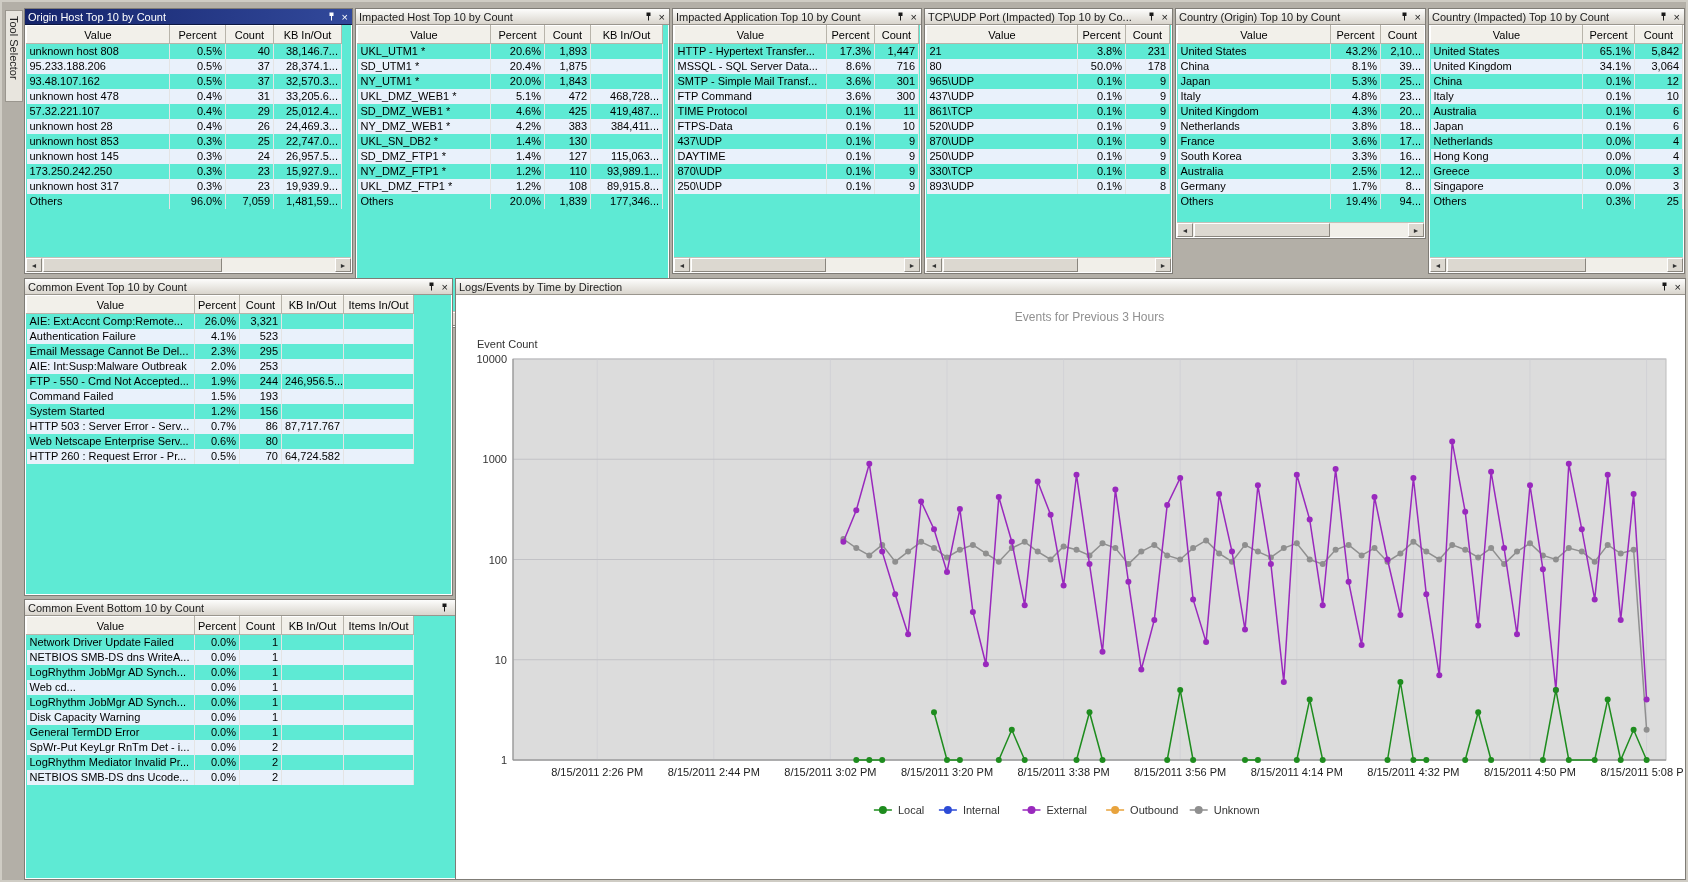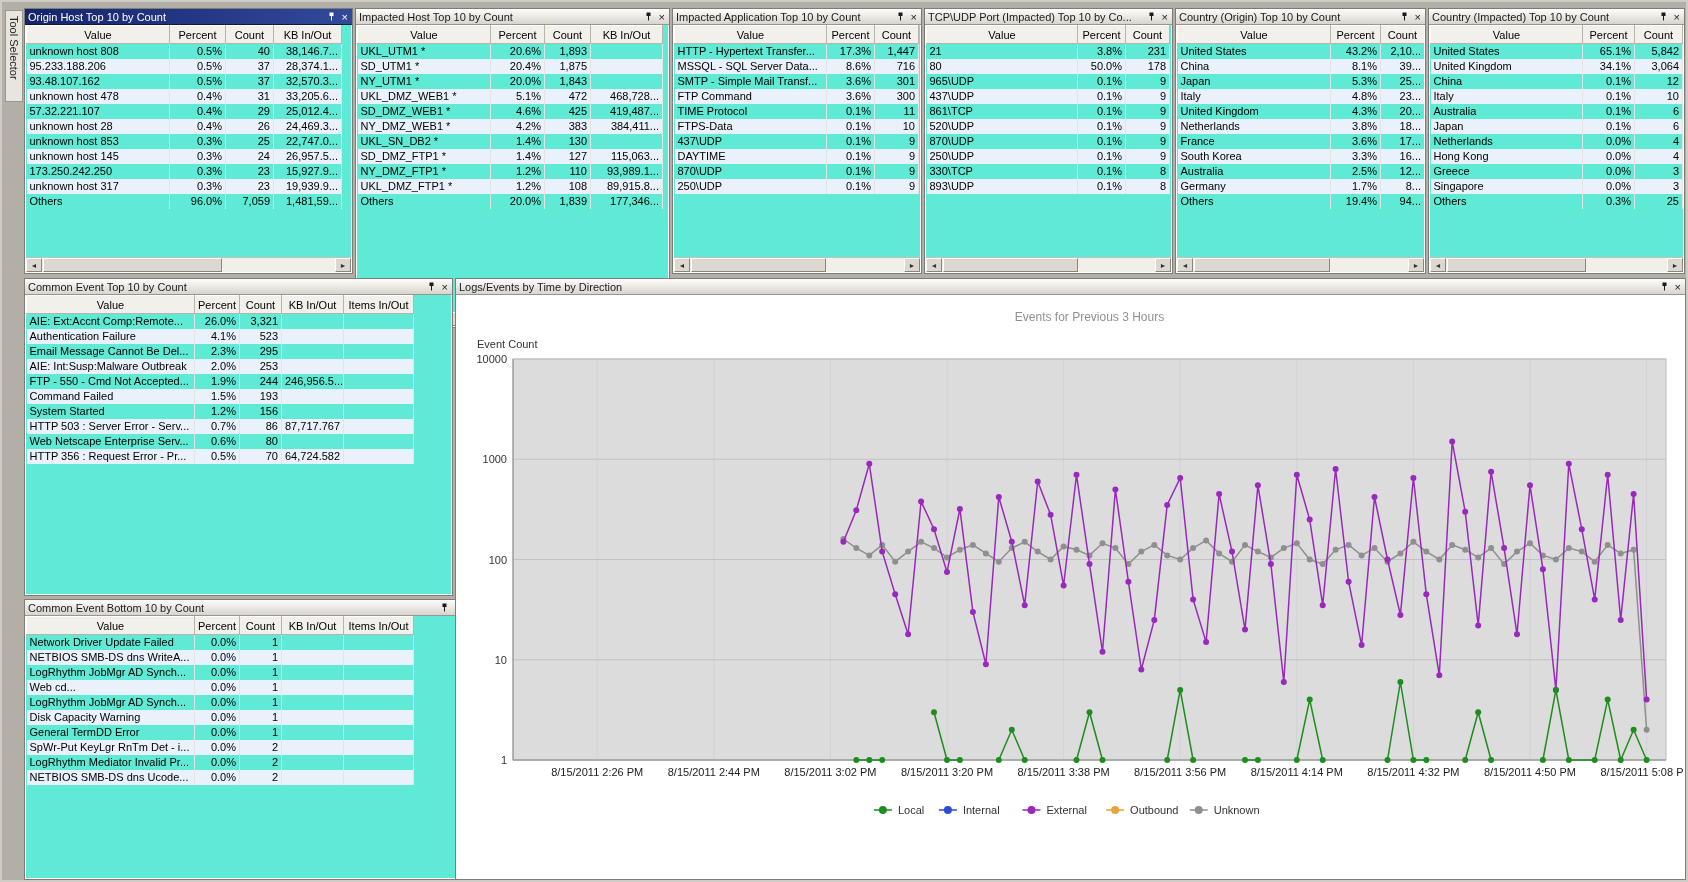--- a/index.html
+++ b/index.html
@@ -477,21 +477,21 @@
         </tbody>
       </table>
     </div>
   <div class="hscroll">
     <span class="arrow left">◄</span>
     <span class="thumb"></span>
     <span class="arrow right">►</span>
   </div>
 </div>
 
-<div class="panel" style="left:1173px;top:6px;width:251px;height:266px">
+<div class="panel" style="left:1173px;top:6px;width:251px;height:231px">
   <div class="titlebar">
     <span class="title">Country (Origin) Top 10 by Count</span>
     <span class="tb-icons">
       <span class="pin">
           <svg width="9" height="9" viewBox="0 0 9 9">
             <rect x="2.5" y="0.5" width="4" height="3.5" fill="currentColor"></rect>
             <line x1="4.5" y1="4" x2="4.5" y2="8.5" stroke="currentColor"></line>
           </svg>
         </span>
       <span class="closex">×</span>
@@ -759,21 +759,21 @@
             <td class="num"></td>
           </tr>
           <tr>
             <td class="">Web Netscape Enterprise Serv...</td>
             <td class="num">0.6%</td>
             <td class="num">80</td>
             <td class="num"></td>
             <td class="num"></td>
           </tr>
           <tr>
-            <td class="">HTTP 356 : Request Error - Pr...</td>
+            <td class="">HTTP 260 : Request Error - Pr...</td>
             <td class="num">0.5%</td>
             <td class="num">70</td>
             <td class="num">64,724.582</td>
             <td class="num"></td>
           </tr>
         </tbody>
       </table>
     </div>
 </div>
 

